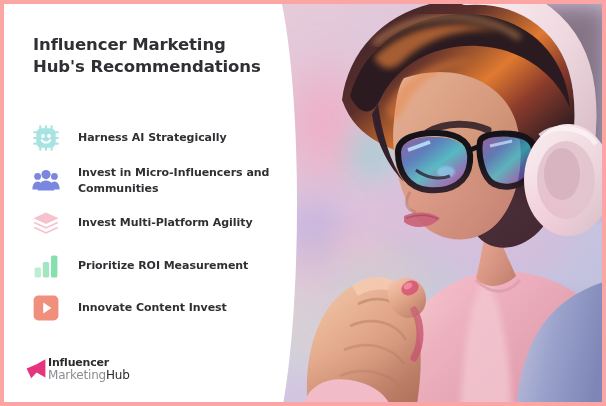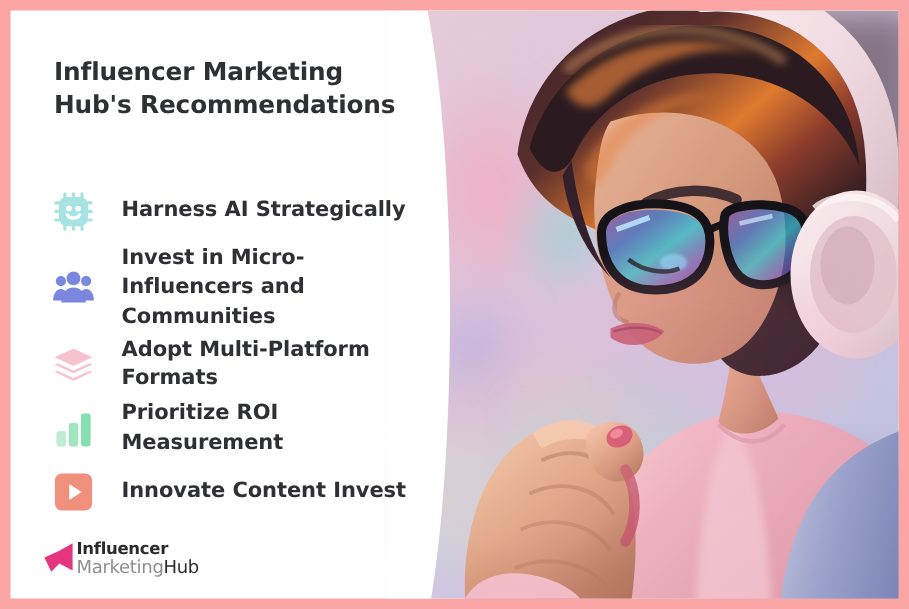--- a/index.html
+++ b/index.html
@@ -6,21 +6,21 @@
   html, body {
     width:606px; height:406px;
     font-family:"DejaVu Sans", sans-serif;
     background:#ffffff;
     overflow:hidden;
   }
   #slide {
     position:relative;
     width:606px; height:406px;
     background:#ffffff;
-    border:7px solid #fca5a5;
+    border:4px solid #fca5a5;
     overflow:hidden;
   }
 
   
   #photo-panel {
     position:absolute;
     left:250px; top:0;
     width:356px; height:406px;
     overflow:hidden;
   }
@@ -68,21 +68,21 @@
   .rec-icon {
     flex:0 0 30px;
     width:30px; height:30px;
     margin-right:17px;
     display:flex;
     align-items:center;
     justify-content:center;
   }
   .rec-icon svg { display:block; width:28px; height:28px; }
   .rec-label {
-    font-size:14px;
+    font-size:11px;
     font-weight:bold;
     color:#2f3033;
     line-height:1.42;
     letter-spacing:-0.05px;
   }
 
   
   #brand-logo {
     position:absolute;
     left:22px; top:353px;
@@ -330,21 +330,21 @@
       <li class="rec-item">
         <span class="rec-icon">
           <svg viewBox="0 0 28 28" xmlns="http://www.w3.org/2000/svg">
             <g fill="#f6c2ce">
               <path d="M14 3.4 L26.6 9.2 L14 15 L1.4 9.2 Z"></path>
               <path d="M3.3 13.1 L1.4 14 L14 19.8 L26.6 14 L24.7 13.1 L14 18 Z"></path>
               <path d="M3.3 18.1 L1.4 19 L14 24.8 L26.6 19 L24.7 18.1 L14 23 Z"></path>
             </g>
           </svg>
         </span>
-        <span class="rec-label">Adopt Multi-Platform Formats</span>
+        <span class="rec-label">Invest Multi-Platform Agility</span>
       </li>
 
       <li class="rec-item">
         <span class="rec-icon">
           <svg viewBox="0 0 28 28" xmlns="http://www.w3.org/2000/svg">
             <g fill="#86dfae">
               <rect x="2.6" y="15.4" width="6.4" height="10.2" rx="1.6" opacity="0.55"></rect>
               <rect x="10.8" y="10.0" width="6.4" height="15.6" rx="1.6" opacity="0.78"></rect>
               <rect x="19.0" y="3.6" width="6.4" height="22.0" rx="1.6"></rect>
             </g>

